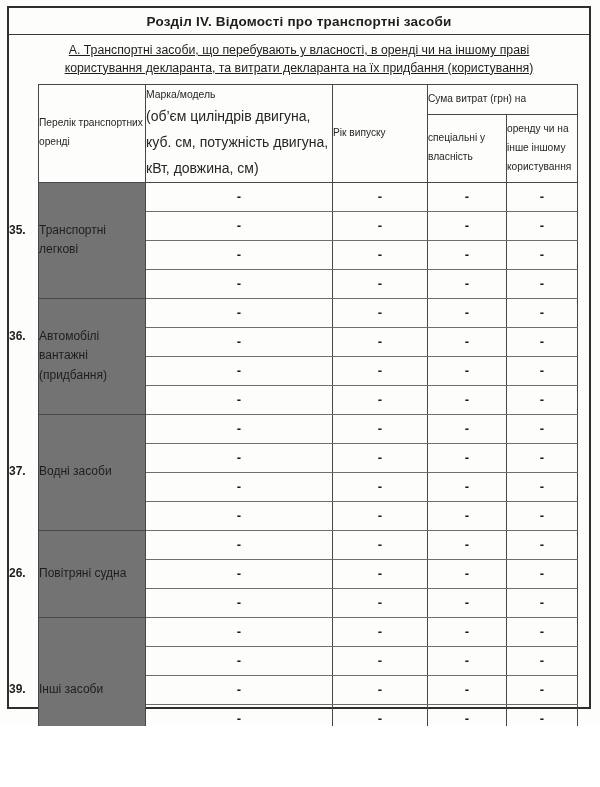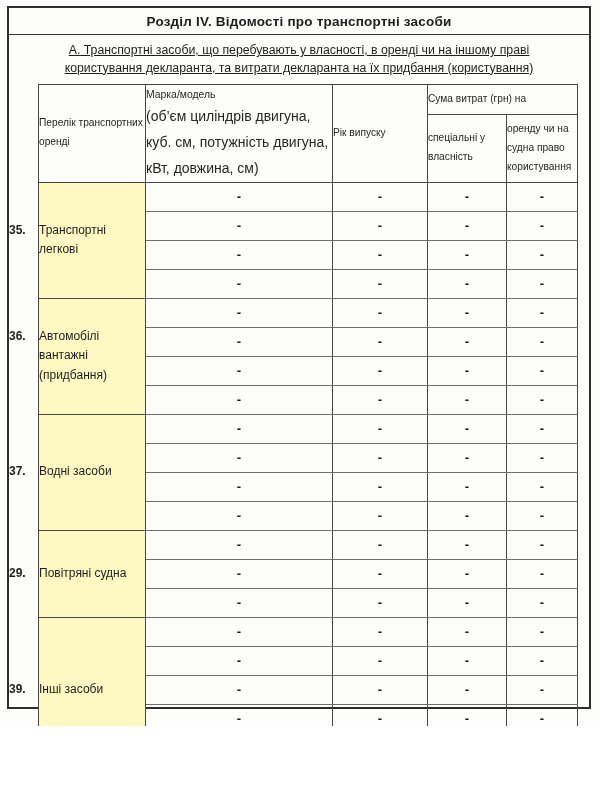--- a/index.html
+++ b/index.html
@@ -86,21 +86,21 @@
   tbody tr.group-start td {
     border-top: 1px solid #3c3c3c;
   }
   tbody tr:last-child td { border-bottom: 1px solid #3c3c3c; }
   td.label-cell {
     border: 1px solid #3c3c3c;
     padding: 2px 4px 2px 9px;
     font-size: 12px;
     line-height: 1.6;
     vertical-align: middle;
-    background: #fef9c3;
+    background: #737373;
   }
   .label-wrap { position: relative; }
   .row-num {
     position: absolute;
     left: -30px;
     top: 0;
     width: 27px;
     font-weight: bold;
     font-size: 12px;
     text-align: left;
@@ -133,21 +133,21 @@
           <th rowspan="2" class="vehicles-hdr">Перелік транспортних оренді</th>
           <th rowspan="2" class="make-hdr">
             <div class="make-name">Марка/модель</div>
             <div class="make-spec">(об’єм циліндрів двигуна, куб. см, потужність двигуна, кВт, довжина, см)</div>
           </th>
           <th rowspan="2" class="year-hdr">Рік випуску</th>
           <th colspan="2" class="costs-span">Сума витрат (грн) на</th>
         </tr>
         <tr class="sub">
           <th>спеціальні у власність</th>
-          <th>оренду чи на судна право користування</th>
+          <th>оренду чи на інше іншому користування</th>
         </tr>
       </thead>
       <tbody>
           <tr class="group-start">
             <td class="label-cell" rowspan="4">
               <div class="label-wrap"><span class="row-num">35.</span><span class="row-label">Транспортні легкові</span></div>
             </td>
             <td class="dash-cell">-</td>
             <td class="dash-cell">-</td>
             <td class="dash-cell">-</td>
@@ -220,21 +220,21 @@
             <td class="dash-cell">-</td>
           </tr>
           <tr>
             <td class="dash-cell">-</td>
             <td class="dash-cell">-</td>
             <td class="dash-cell">-</td>
             <td class="dash-cell">-</td>
           </tr>
           <tr class="group-start">
             <td class="label-cell" rowspan="3">
-              <div class="label-wrap"><span class="row-num">29.</span><span class="row-label">Повітряні судна</span></div>
+              <div class="label-wrap"><span class="row-num">26.</span><span class="row-label">Повітряні судна</span></div>
             </td>
             <td class="dash-cell">-</td>
             <td class="dash-cell">-</td>
             <td class="dash-cell">-</td>
             <td class="dash-cell">-</td>
           </tr>
           <tr>
             <td class="dash-cell">-</td>
             <td class="dash-cell">-</td>
             <td class="dash-cell">-</td>

